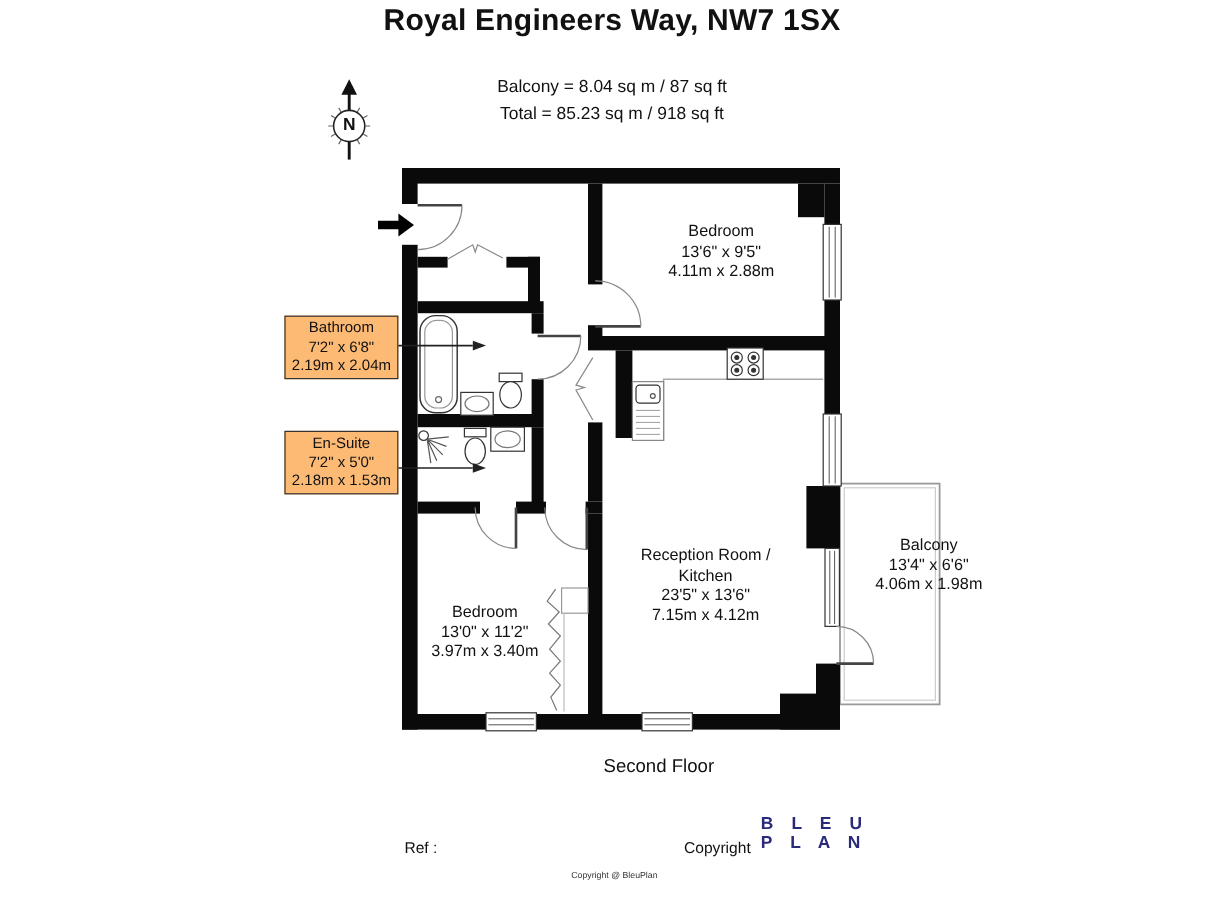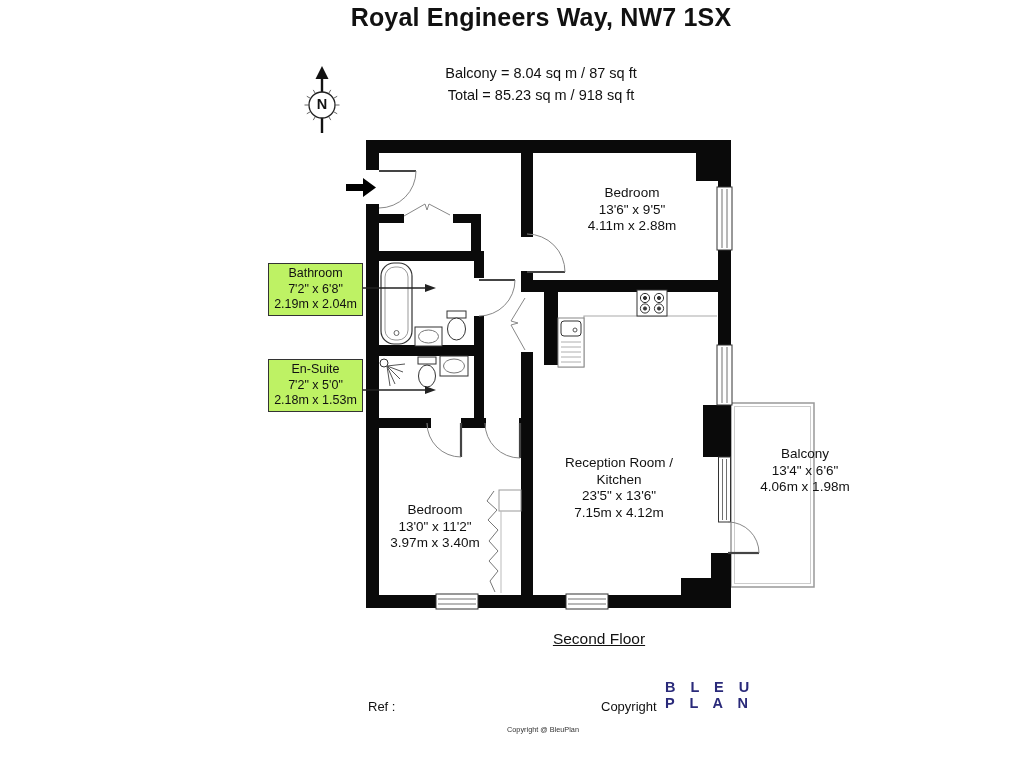--- a/index.html
+++ b/index.html
@@ -1,23 +1,23 @@
 <!DOCTYPE html>
 <html><head>
 <meta charset="utf-8">
 <style>
   html,body{margin:0;padding:0;background:#fff;}
   #stage{position:relative;width:900px;height:768px;background:#fff;overflow:hidden;
-         font-family:"Liberation Sans", sans-serif;color:#111;margin-left:31px;}
+         font-family:"Liberation Sans", sans-serif;color:#111;}
   .abs{position:absolute;}
   .ctr{transform:translateX(-50%);text-align:center;white-space:nowrap;}
   .title{font-size:25px;font-weight:bold;letter-spacing:.2px;}
   .sub{font-size:14.5px;}
   .rlabel{font-size:13.5px;line-height:16.5px;text-align:center;white-space:nowrap;}
-  .labelbox{border:1px solid #333;background:#bef264;text-align:center;
+  .labelbox{border:1px solid #333;background:#fdba74;text-align:center;
             font-size:12.5px;line-height:15.5px;padding:2px 0;width:93px;}
   .floor{font-size:15.5px;}
   .foot{font-size:13px;text-align:right;}
   .logo{font-weight:bold;font-size:14.5px;letter-spacing:5.5px;line-height:16px;text-align:left;}
   .disc{font-size:7.3px;line-height:10px;text-align:center;color:#333;width:1024px;left:0;}
   .compass-n{font-size:14.5px;font-weight:bold;}
   svg{position:absolute;left:0;top:0;}
 </style>
 </head>
 <body>
@@ -224,21 +224,21 @@
     <div>7'2" x 6'8"</div>
     <div>2.19m x 2.04m</div>
   </div>
 
   <div class="abs labelbox" style="left:237px;top:359px;">
     <div>En-Suite</div>
     <div>7'2" x 5'0"</div>
     <div>2.18m x 1.53m</div>
   </div>
 
-  <div class="abs ctr floor" style="left:568px;top:630px;text-decoration:underline;">Second Floor</div>
+  <div class="abs ctr floor" style="left:549px;top:630px;">Second Floor</div>
   <div class="abs foot" style="left:337px;top:699px;">Ref :</div>
   <div class="abs foot" style="left:570px;top:699px;">Copyright</div>
   <div class="abs logo" style="left: 634px; top: 679px; color: rgb(42, 42, 122);">
     <div>B L E U</div>
     <div>P L A N</div>
   </div>
 
   <div class="abs disc" style="top:725px;">
     <div>Copyright @ BleuPlan</div>
   </div>

